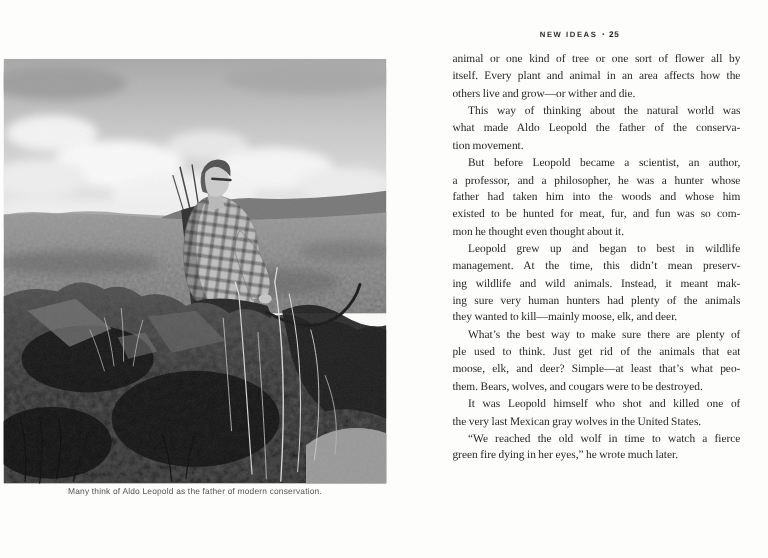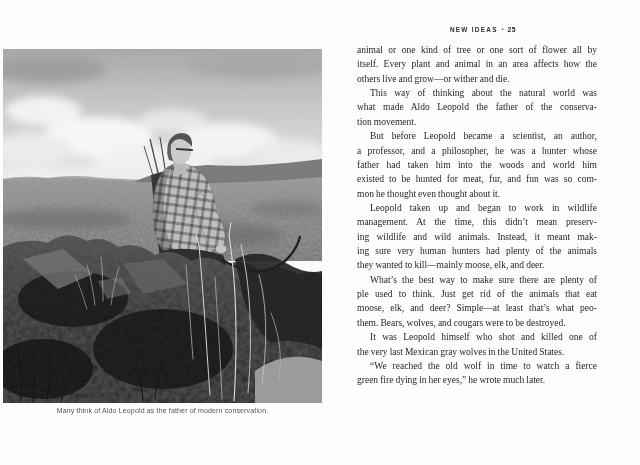--- a/index.html
+++ b/index.html
@@ -16,21 +16,21 @@
   
   .running-header{
     position:absolute;left:363px;top:24px;width:240px;height:10px;
     display:flex;justify-content:center;align-items:center;gap:4px;
     font-family:"Liberation Sans", sans-serif;font-size:6.4px;
     letter-spacing:1.3px;color:#2e2e2e;font-weight:600;
   }
   .running-header .sep{font-size:5px;letter-spacing:0;color:#2e2e2e;}
   .running-header .pagenum{font-weight:800;font-size:6.8px;letter-spacing:.5px;color:#1e1e1e;}
   .body-text{
-    position:absolute;left:357px;top:43px;width:240px;
+    position:absolute;left:377px;top:43px;width:240px;
     color:#262626;font-size:9.5px;line-height:14.36px;word-spacing:-0.3px;
   }
   .line{
     text-align:justify;text-align-last:justify;
     height:14.36px;overflow:hidden;
   }
   .line.lastline{text-align-last:left;}
   .line.indent{text-indent:13px;}
 </style>
 </head>
@@ -186,24 +186,24 @@
     <div class="body-text">
 
     <div class="line">animal or one kind of tree or one sort of flower all by</div>
         <div class="line">itself. Every plant and animal in an area affects how the</div>
         <div class="line lastline">others live and grow—or wither and die.</div>
         <div class="line indent">This way of thinking about the natural world was</div>
         <div class="line">what made Aldo Leopold the father of the conserva-</div>
         <div class="line lastline">tion movement.</div>
         <div class="line indent">But before Leopold became a scientist, an author,</div>
         <div class="line">a professor, and a philosopher, he was a hunter whose</div>
-        <div class="line">father had taken him into the woods and world him</div>
+        <div class="line">father had taken him into the woods and whose him</div>
         <div class="line">existed to be hunted for meat, fur, and fun was so com-</div>
         <div class="line lastline">mon he thought even thought about it.</div>
-        <div class="line indent">Leopold taken up and began to work in wildlife</div>
+        <div class="line indent">Leopold grew up and began to best in wildlife</div>
         <div class="line">management. At the time, this didn’t mean preserv-</div>
         <div class="line">ing wildlife and wild animals. Instead, it meant mak-</div>
         <div class="line">ing sure very human hunters had plenty of the animals</div>
         <div class="line lastline">they wanted to kill—mainly moose, elk, and deer.</div>
         <div class="line indent">What’s the best way to make sure there are plenty of</div>
         <div class="line">ple used to think. Just get rid of the animals that eat</div>
         <div class="line">moose, elk, and deer? Simple—at least that’s what peo-</div>
         <div class="line lastline">them. Bears, wolves, and cougars were to be destroyed.</div>
         <div class="line indent">It was Leopold himself who shot and killed one of</div>
         <div class="line lastline">the very last Mexican gray wolves in the United States.</div>

